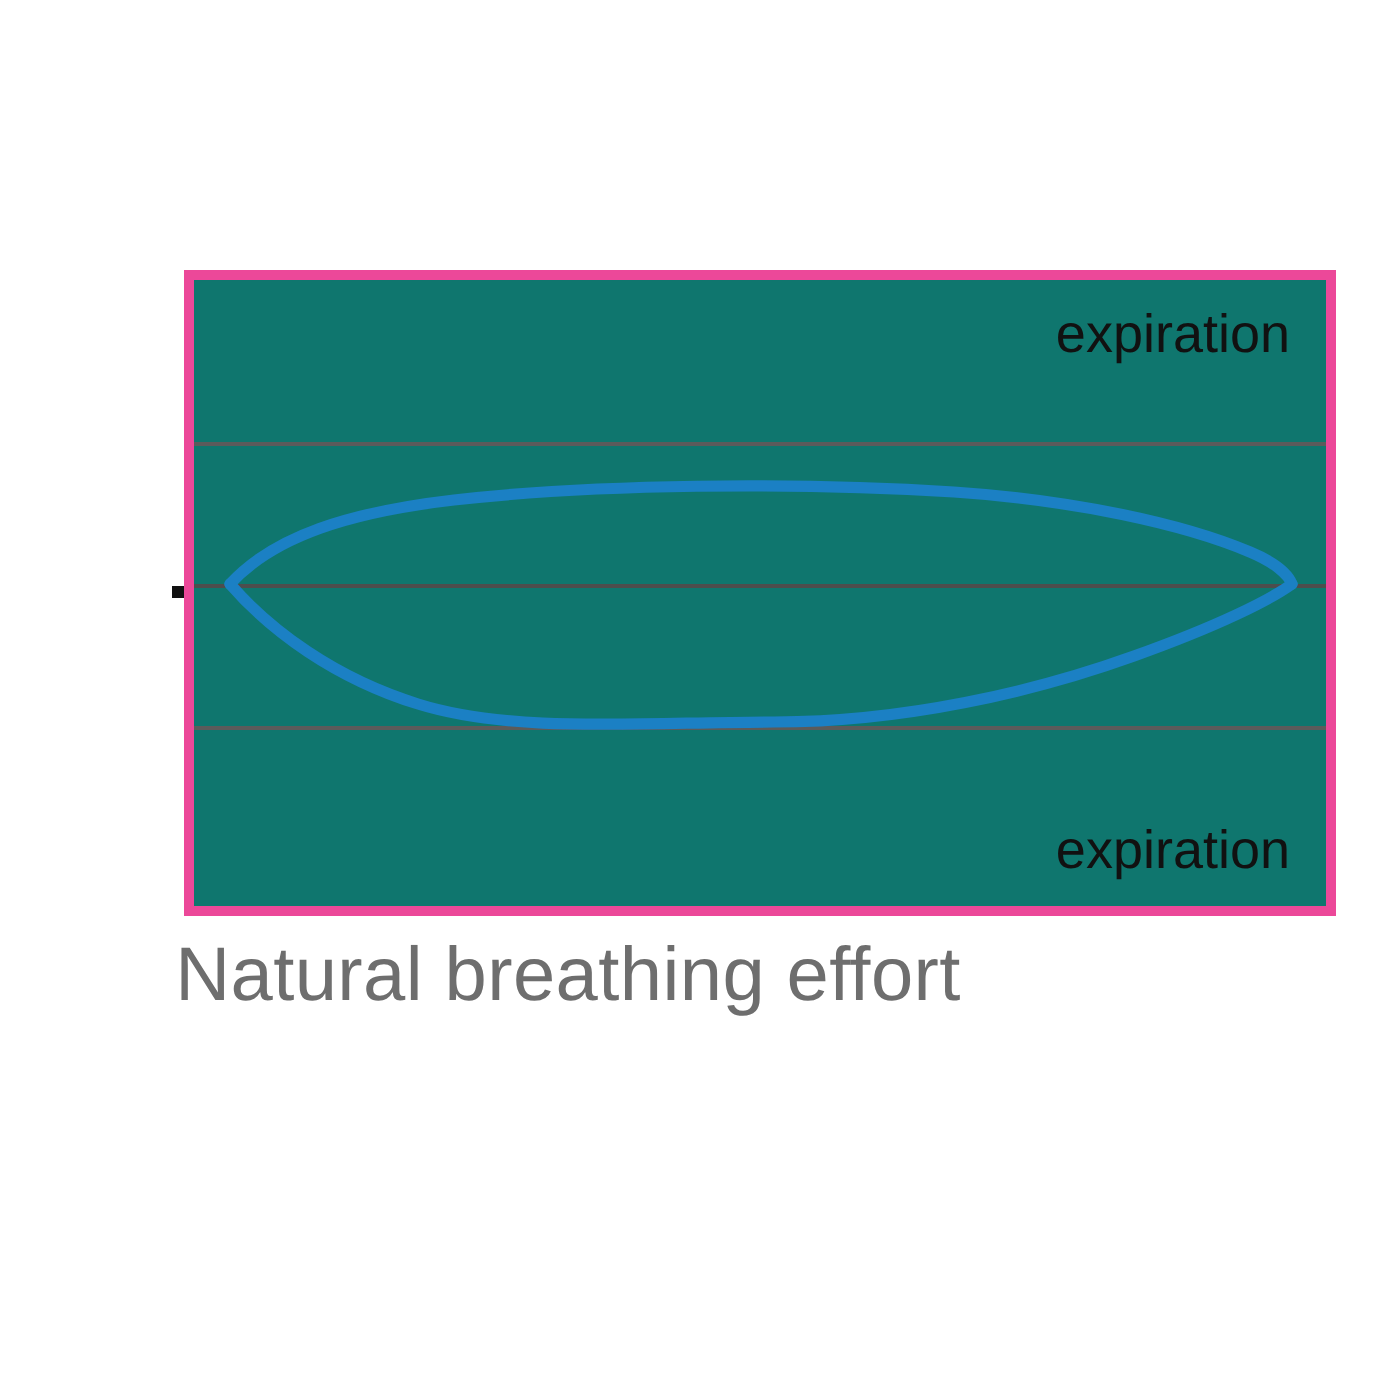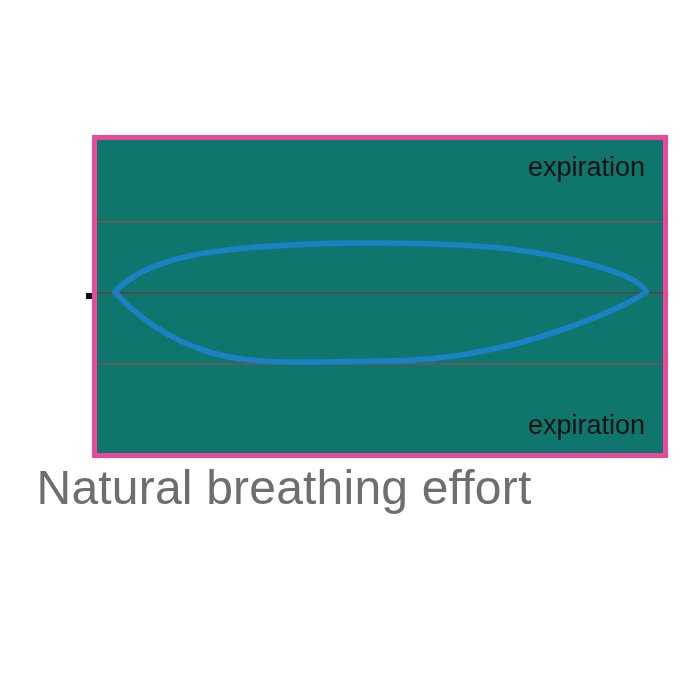--- a/index.html
+++ b/index.html
@@ -108,21 +108,21 @@
   }
 
   
   .caption {
     position: absolute;
     left: 0;
     top: 466px;
     width: 568px;
     text-align: center;
     color: #6e6e6e;
-    font-size: 48px;
+    font-size: 38px;
     line-height: 44px;
     letter-spacing: 0.2px;
     white-space: nowrap;
   }
 </style>
 </head>
 <body>
 
 <div id="stage">
 

